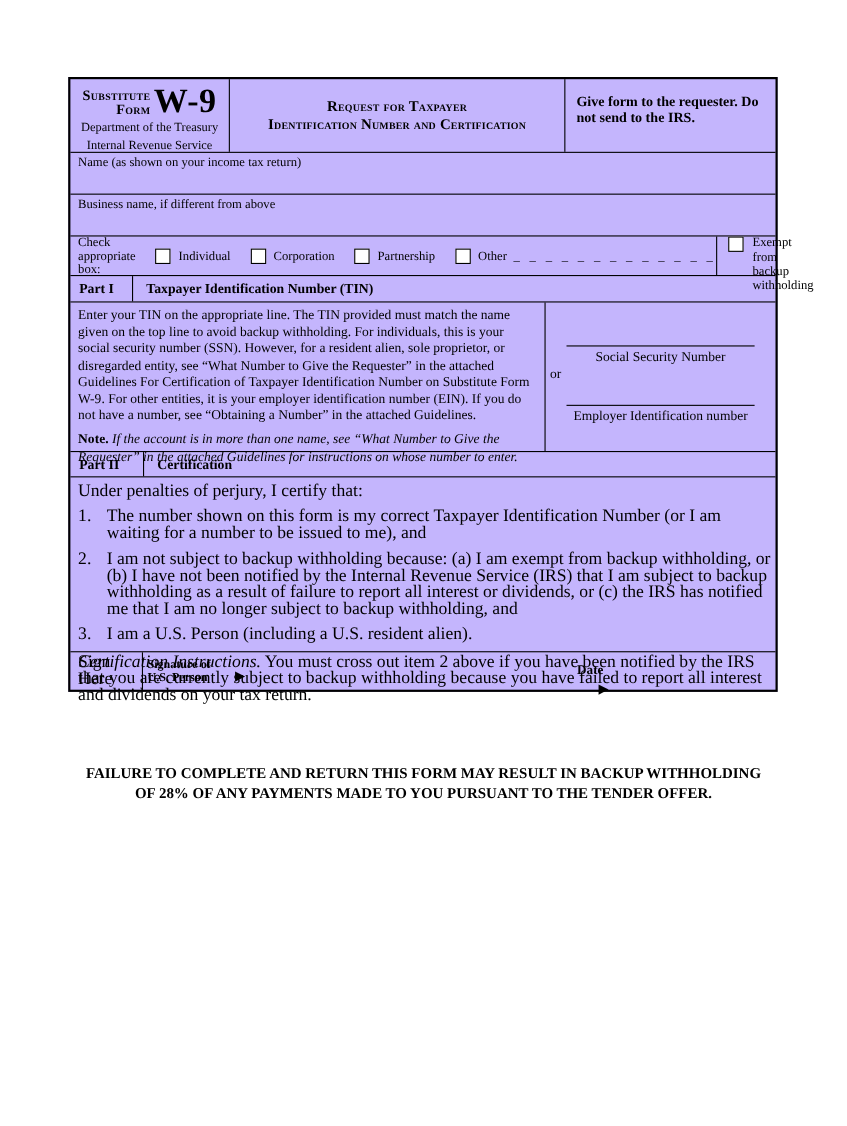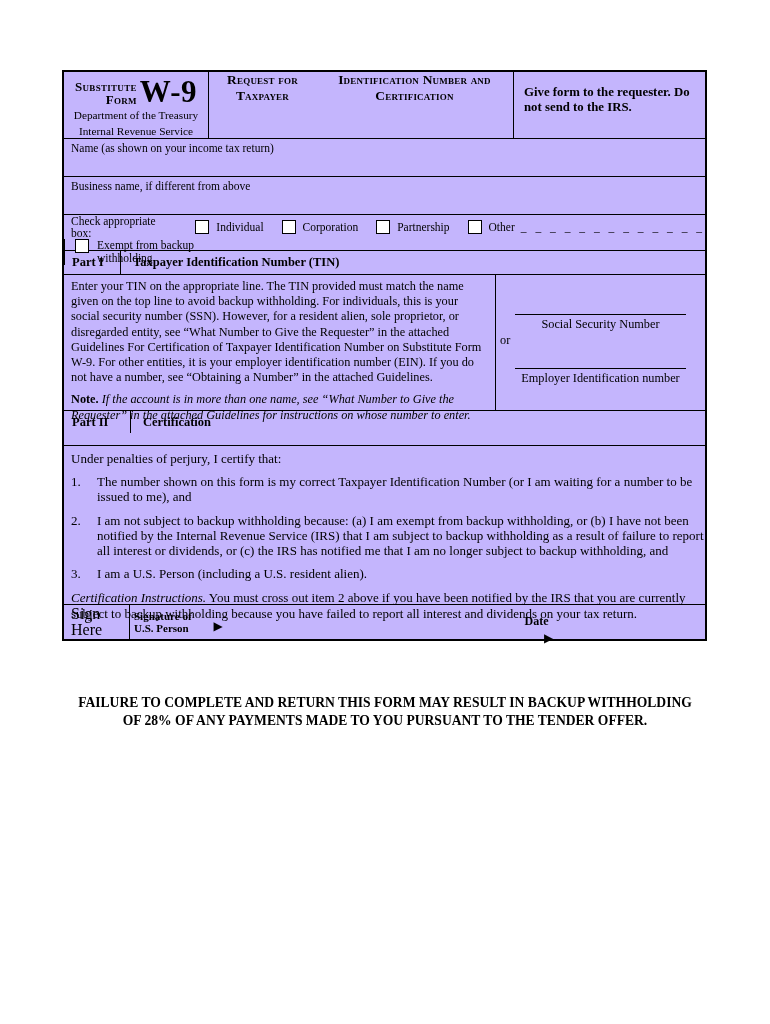--- a/index.html
+++ b/index.html
@@ -23,32 +23,32 @@
   .cell { position: relative; }
   .vline { border-left: 1px solid #000; }
 
   
   .hdr { height: 66px; }
   .hdr-left { width: 144px; padding-top: 6px; text-align: center; }
   .hdr-sub { display: inline-block; text-align: right; vertical-align: top; padding-top: 2px; }
   .hdr-sub .sc { font-variant: small-caps; font-weight: bold; font-size: 13px; line-height: 13px; display: block; letter-spacing: 0.3px; }
   .w9 { display: inline-block; font-size: 31px; font-weight: bold; line-height: 28px; margin-left: 3px; letter-spacing: 0.5px; }
   .dept { font-size: 11.3px; line-height: 13px; margin-top: 3px; }
-  .hdr-mid { width: 305px; display: flex; flex-direction: row; justify-content: center; text-align: center; }
+  .hdr-mid { width: 305px; display: flex; flex-direction: column; justify-content: center; text-align: center; }
   .hdr-mid .t { font-variant: small-caps; font-weight: bold; font-size: 13.5px; line-height: 16px; letter-spacing: 0.2px; }
   .hdr-right { flex: 1; padding: 13px 8px 0 10px; font-weight: bold; font-size: 12.8px; line-height: 15px; }
 
   
   .field-row { display: block; padding: 3px 0 0 7px; font-size: 11.5px; }
   .r-name { height: 38px; }
   .r-biz  { height: 38px; }
   .r-city { height: 37px; }
 
   
-  .r-check { height: 36px; flex-direction: column; }
+  .r-check { height: 36px; }
   .chk-main { flex: 1; display: flex; align-items: center; padding-left: 7px; font-size: 11.5px; }
   .cb {
     display: inline-block; width: 14px; height: 14px;
     border: 1.6px solid #000; background: #fff;
     margin: 0 7px 0 18px; flex: none;
   }
   .dashes { letter-spacing: 3px; font-size: 11.5px; margin-left: 6px; white-space: nowrap; }
   .chk-exempt { width: 137px; display: flex; font-size: 11.5px; }
   .chk-exempt .cb { margin: 0 8px 0 10px; }
   .exempt-label { line-height: 13px; padding-right: 2px; }
@@ -68,21 +68,21 @@
   .p1-right { flex: 1; }
   .tin-line { position: absolute; left: 19px; right: 19px; border-bottom: 1.2px solid #000; }
   .ssn-line { top: 39px; }
   .ein-line { top: 93px; }
   .tin-label { position: absolute; left: 0; right: 0; text-align: center; font-size: 12.3px; }
   .ssn-label { top: 42px; }
   .ein-label { top: 96px; }
   .or-label { position: absolute; left: 4px; top: 58px; font-size: 12.3px; }
 
   
-  .p2-body { display: block; height: 159px; padding: 5px 0 0 7px; font-size: 13px; line-height: 15.2px; margin-top: 12px; }
+  .p2-body { display: block; height: 159px; padding: 5px 0 0 7px; font-size: 16px; line-height: 15.2px; }
   .p2-intro { margin-bottom: 8px; }
   .p2-item { display: flex; margin-bottom: 8px; }
   .p2-num { width: 26px; flex: none; }
   .p2-text { flex: 1; }
   .p2-cert { margin-top: 9px; }
   .p2-cert i { font-style: italic; }
 
   
   .r-sign { height: 35px; }
   .sign-here { width: 65px; font-weight: normal; font-size: 16px; line-height: 16px; padding: 1px 0 0 7px; }

